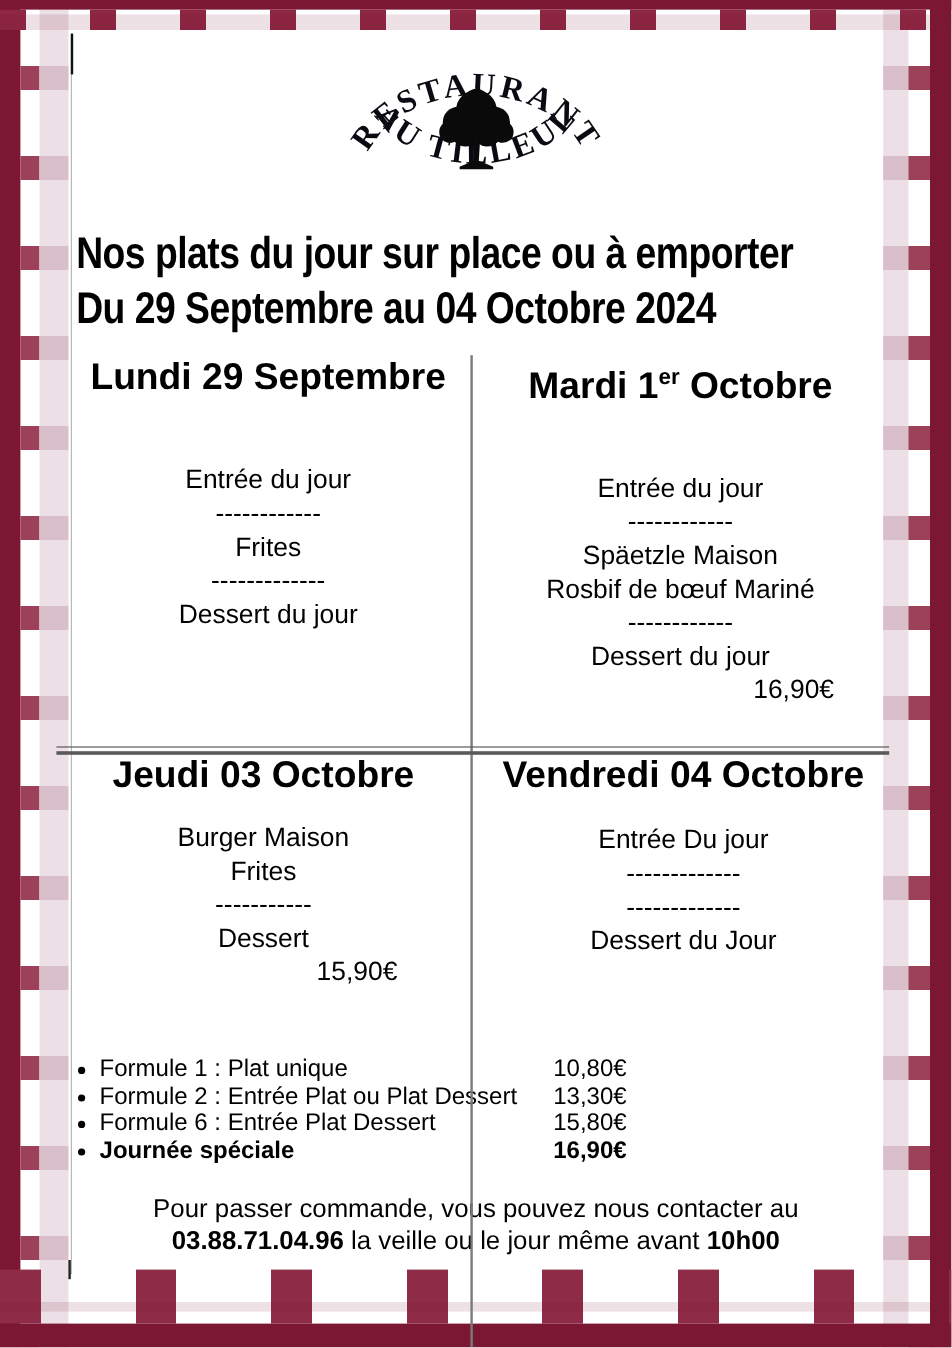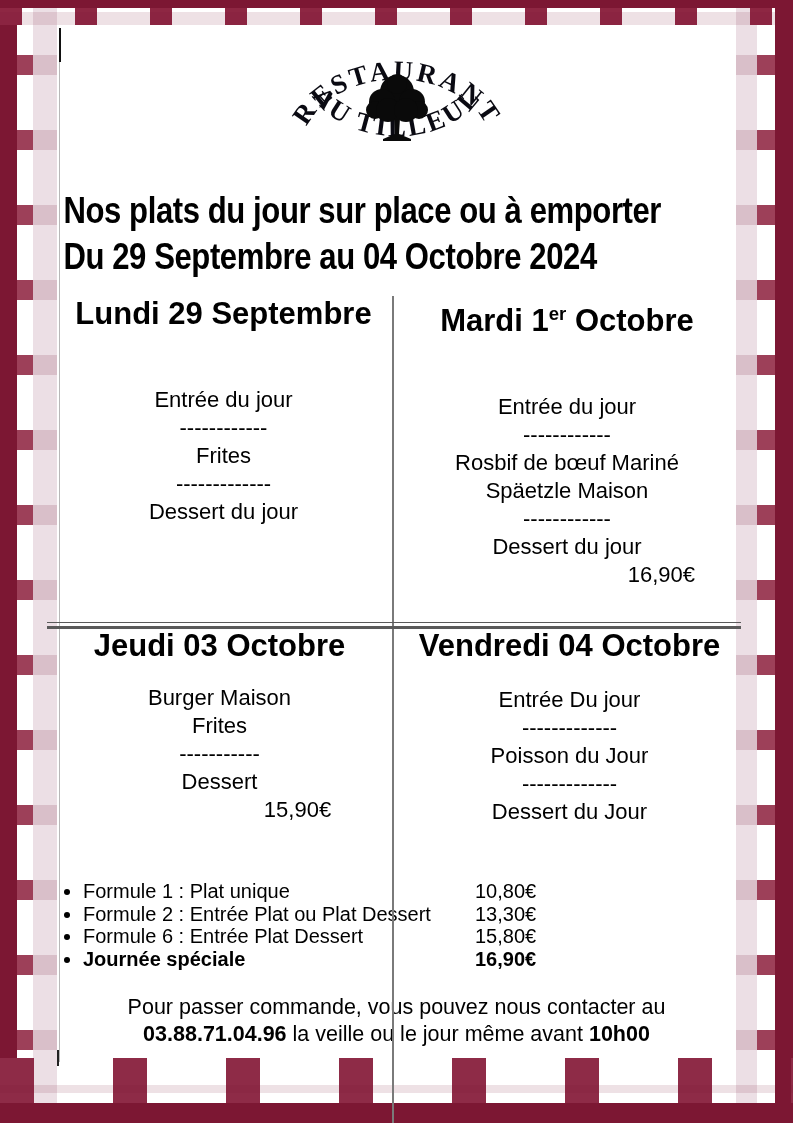--- a/index.html
+++ b/index.html
@@ -57,21 +57,21 @@
   .cell-tl .cell-body,.cell-tr .cell-body{margin-top:58px;}
   .cell-bl .cell-body{margin-top:24px;}
   .cell-br .cell-body{margin-top:26px;}
   .sup{font-size:60%;vertical-align:super;}
   .price-right{text-align:right;padding-right:42px;}
   .price-shift{text-align:center;padding-left:156px;}
 
   .formules{position:absolute;left:57px;top:880px;width:495px;z-index:2;}
   .formules ul{margin:0;padding:0 0 0 26px;list-style:disc;}
   .formules li{font-size:20px;line-height:22.5px;display:list-item;}
-  .f-row{display:flex;gap:14px;}
+  .f-row{display:flex;}
   .f-label{width:378px;}
   .f-price{}
   .f-bold .f-label,.f-bold .f-price{font-weight:bold;}
 
   .contact{position:absolute;left:0;right:0;top:994px;text-align:center;z-index:2;
     font-size:21.5px;line-height:27px;}
   .contact b{font-weight:bold;}
 </style>
 </head>
 <body>
@@ -141,22 +141,22 @@
     </div>
   </div>
 
   <div class="cell cell-tr">
     <div class="cell-title">
       <span>Mardi 1</span><span class="sup">er</span><span> Octobre</span>
     </div>
     <div class="cell-body">
       <div>Entrée du jour</div>
       <div>------------</div>
+      <div>Späetzle  Maison</div>
       <div>Rosbif de bœuf Mariné</div>
-      <div>Späetzle  Maison</div>
       <div>------------</div>
       <div>Dessert du jour</div>
       <div class="price-right">16,90€</div>
     </div>
   </div>
 
   <div class="cell cell-bl">
     <div class="cell-title">
       <div>Jeudi 03 Octobre</div>
     </div>
@@ -167,21 +167,20 @@
       <div>Dessert</div>
       <div class="price-shift">15,90€</div>
     </div>
   </div>
 
   <div class="cell cell-br">
     <div class="cell-title">Vendredi 04 Octobre</div>
     <div class="cell-body">
       <div>Entrée Du jour</div>
       <div>-------------</div>
-      <div>Poisson du Jour</div>
       <div>-------------</div>
       <div>Dessert du Jour</div>
     </div>
   </div>
 
   <div class="formules">
     <ul>
       <li>
         <div class="f-row">
           <span class="f-label">Formule 1 : Plat unique</span>

